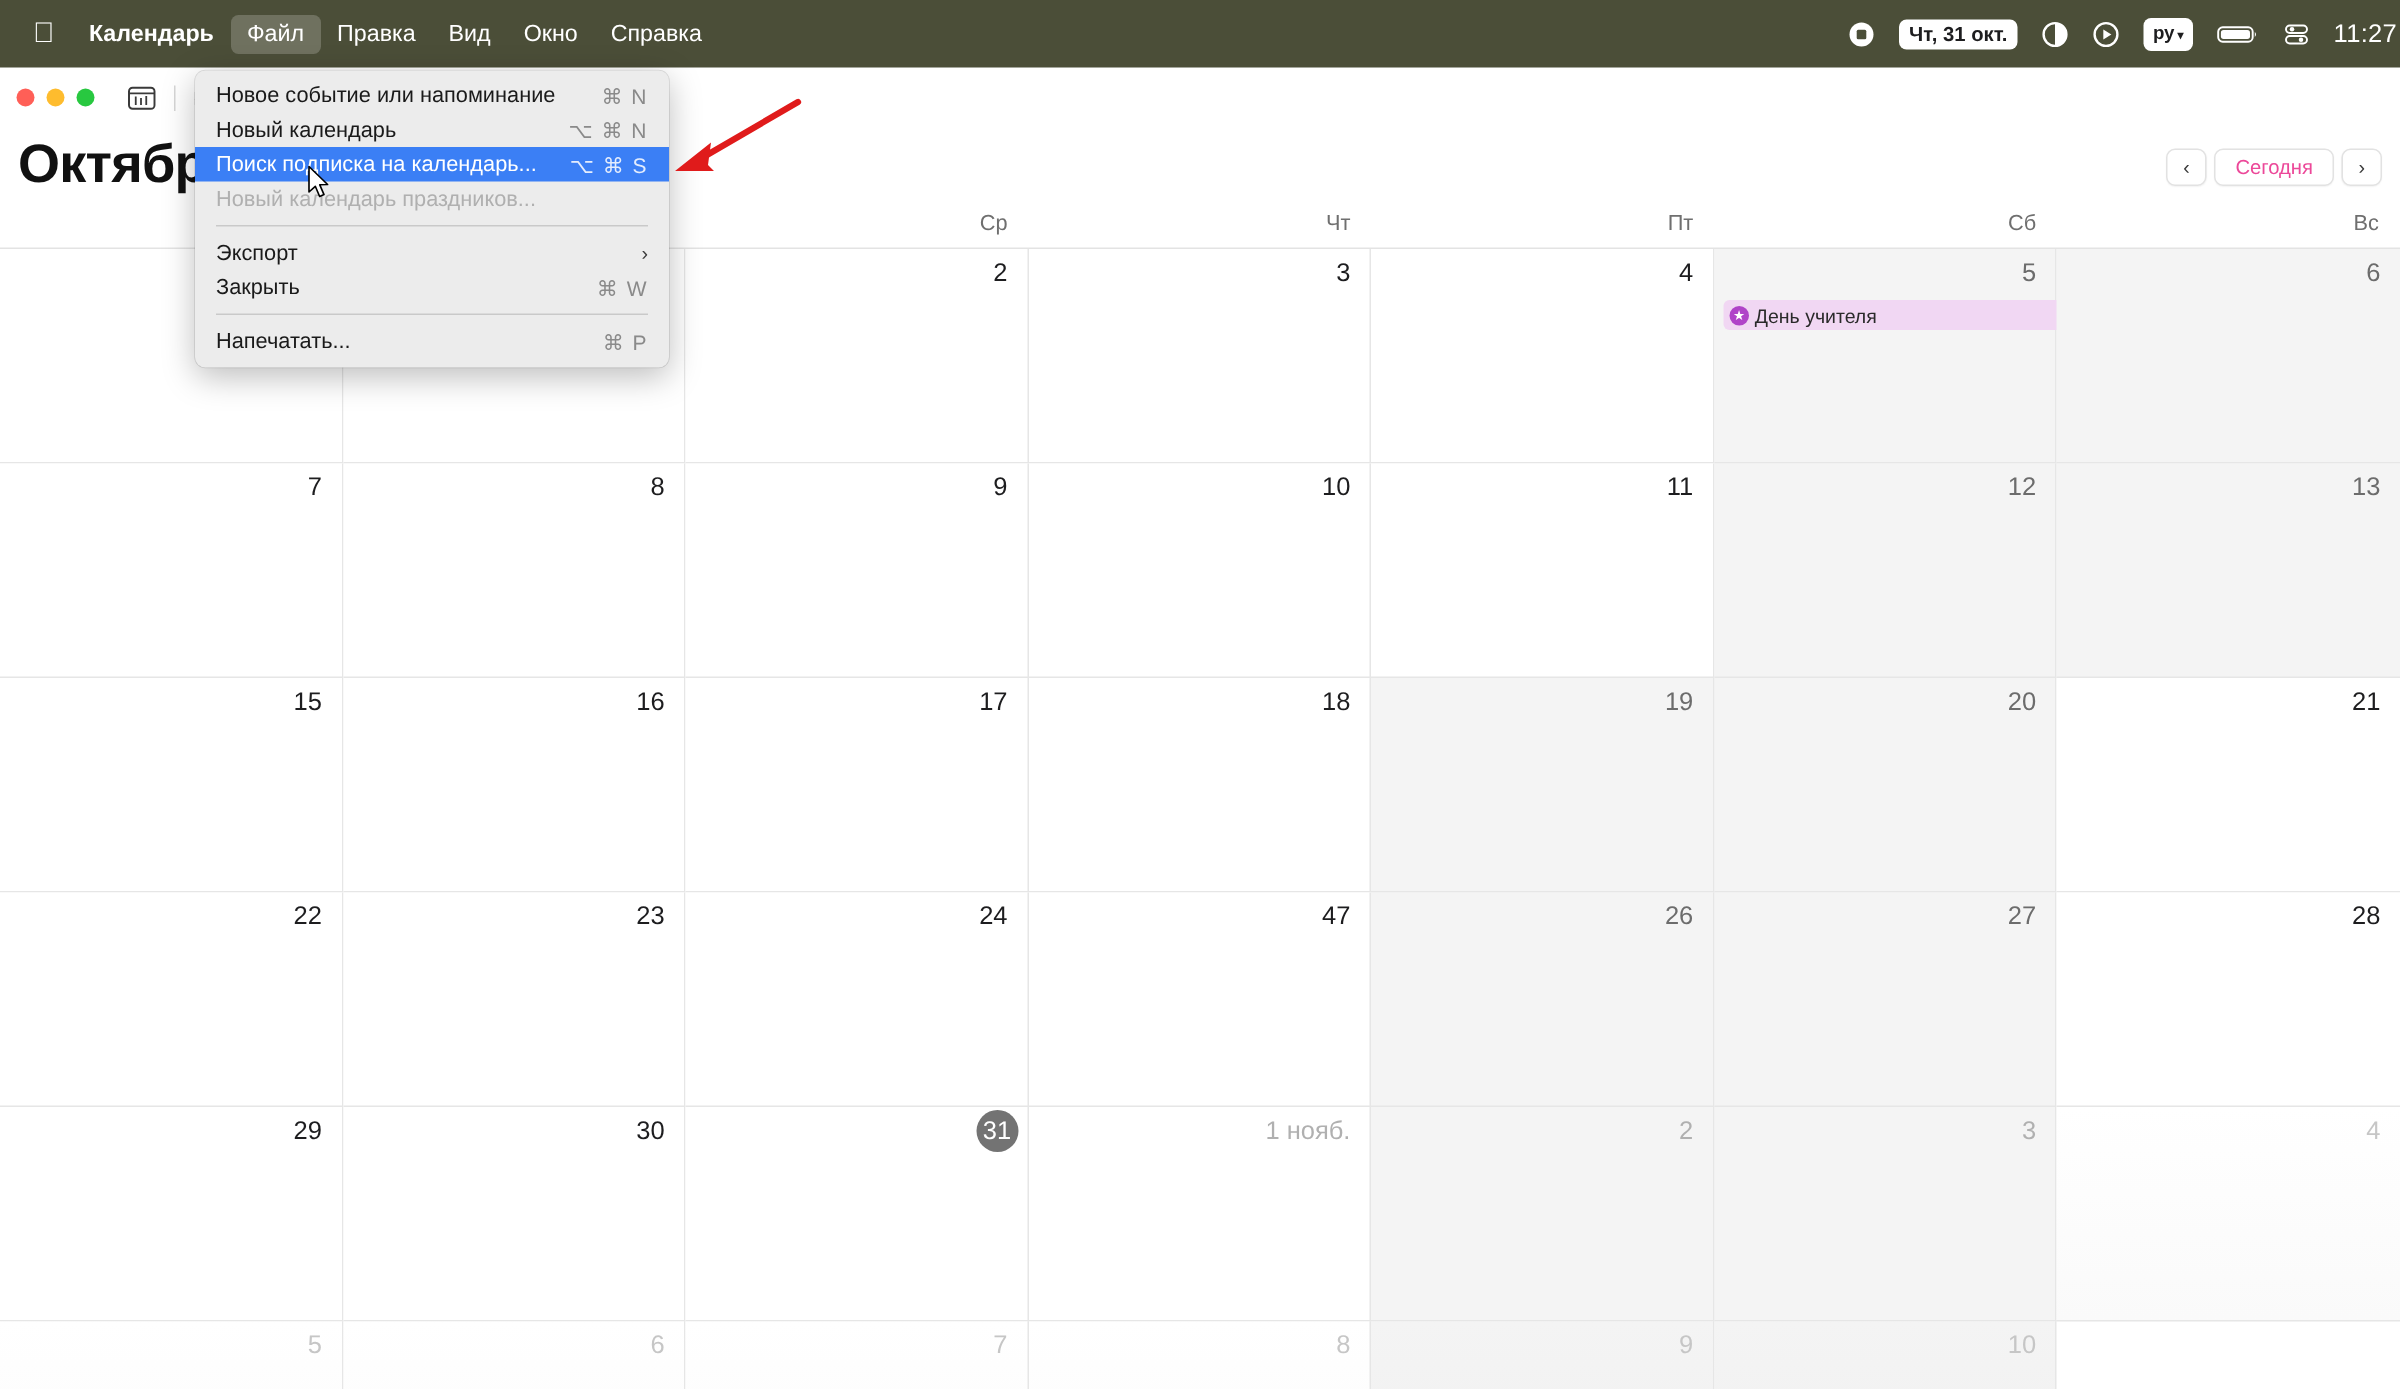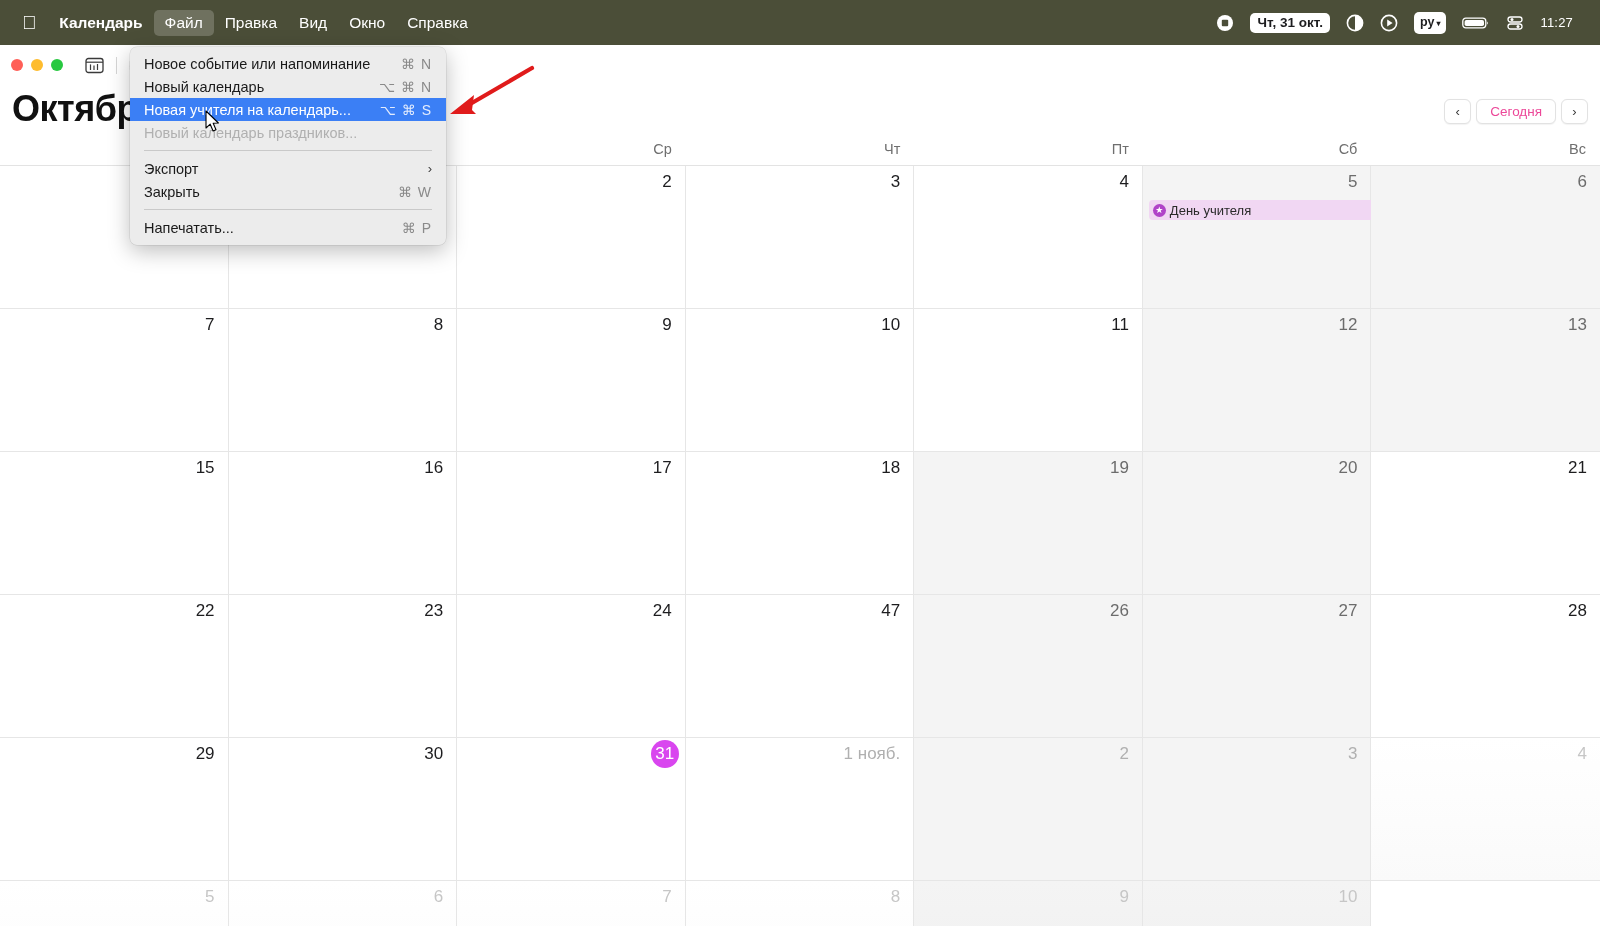--- a/index.html
+++ b/index.html
@@ -28,28 +28,28 @@
   .mb-item {
     font-size: 15.5px; padding: 4px 11px; border-radius: 5px;
     display: flex; align-items: center; height: 26px; color: #fff;
     white-space: nowrap;
   }
   .mb-item.app-name { font-weight: bold; }
   .mb-item.active { background: rgba(255,255,255,0.20); }
 
   .mb-right {
     margin-left: auto; display: flex; align-items: center;
-    height: 45px; padding-right: 27px; gap: 16px;
+    height: 45px; padding-right: 2px; gap: 16px;
   }
   .pill {
     background: #ffffff; color: #1d1d1f; font-size: 13.5px; font-weight: bold;
     border-radius: 5px; padding: 2px 7px; line-height: 16px; white-space: nowrap;
   }
   .pill.lang { font-size: 12.5px; padding: 2px 6px; }
-  .clock { font-size: 13px; color: #fff; letter-spacing: 0.2px; }
+  .clock { font-size: 17px; color: #fff; letter-spacing: 0.2px; }
 
   .icn { display: inline-flex; align-items: center; justify-content: center; }
 
   
   .toolbar {
     position: absolute; top: 45px; left: 0; width: 1600px; height: 40px;
     background: #ffffff;
     display: flex; align-items: center;
     z-index: 10;
   }
@@ -131,21 +131,21 @@
   .daynum {
     position: absolute; top: 6px; right: 13px;
     font-size: 17px; color: #1d1d1f;
   }
   .cell.weekend .daynum { color: #6c6c6c; }
   .cell.other .daynum { color: #b0b0b0; }
   .cell.faded { background: linear-gradient(180deg,#fff 0%, #fafafa 100%); }
   .cell.faded.weekend { background: linear-gradient(180deg,#f4f4f4 0%, #efefef 100%); }
   .cell.faded .daynum { color: #c6c6c6; }
   .daynum.today {
-    background: #d946ef; color: #fff; border-radius: 50%;
+    background: #737373; color: #fff; border-radius: 50%;
     width: 28px; height: 28px; display: flex; align-items: center;
     justify-content: center; top: 2px; right: 6px; font-weight: 500;
   }
   .event {
     position: absolute; left: 6px; right: 6px; top: 34px;
     background: #f1d7f3; border-radius: 4px; height: 20px;
     display: flex; align-items: center; gap: 4px; padding-left: 4px;
     overflow: hidden;
   }
   .event.wide { right: -222px; }
@@ -458,21 +458,21 @@
   <div class="menu" id="file-menu">
       <div class="mi">
         <span class="lbl">Новое событие или напоминание</span>
         <span class="key">⌘ N</span>
       </div>
       <div class="mi">
         <span class="lbl">Новый календарь</span>
         <span class="key">⌥ ⌘ N</span>
       </div>
       <div class="mi hl">
-        <span class="lbl">Новая учителя на календарь...</span>
+        <span class="lbl">Поиск подписка на календарь...</span>
         <span class="key">⌥ ⌘ S</span>
       </div>
       <div class="mi dim">
         <span class="lbl">Новый календарь праздников...</span>
       </div>
       <div class="msep"></div>
       <div class="mi">
         <span class="lbl">Экспорт</span>
         <span class="chev">›</span>
       </div>

